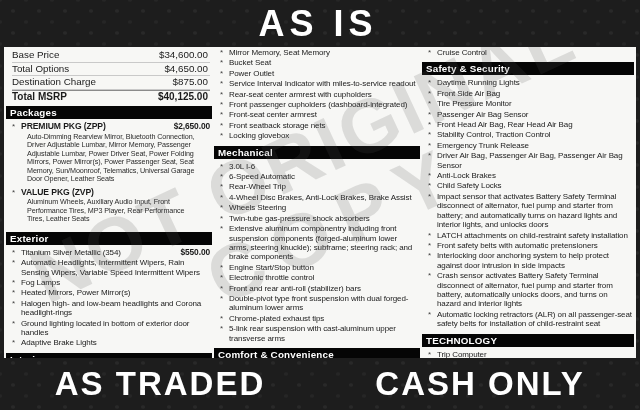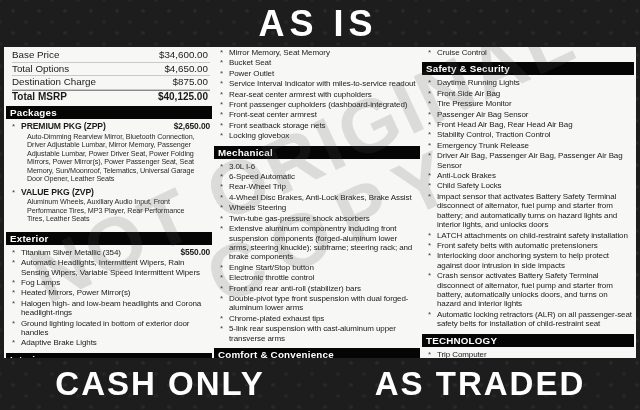--- a/index.html
+++ b/index.html
@@ -321,17 +321,17 @@
         </div>
       </div>
 
     <div class="watermark">
       <div class="wm1">NOT ORIGINAL</div>
       <div class="wm2">COPY</div>
     </div>
   </div>
 
   <div class="banner-bottom">
+    <span>AS TRADED</span>
     <span>CASH ONLY</span>
-    <span>AS TRADED</span>
   </div>
 
 </div>
 
 </body></html>

